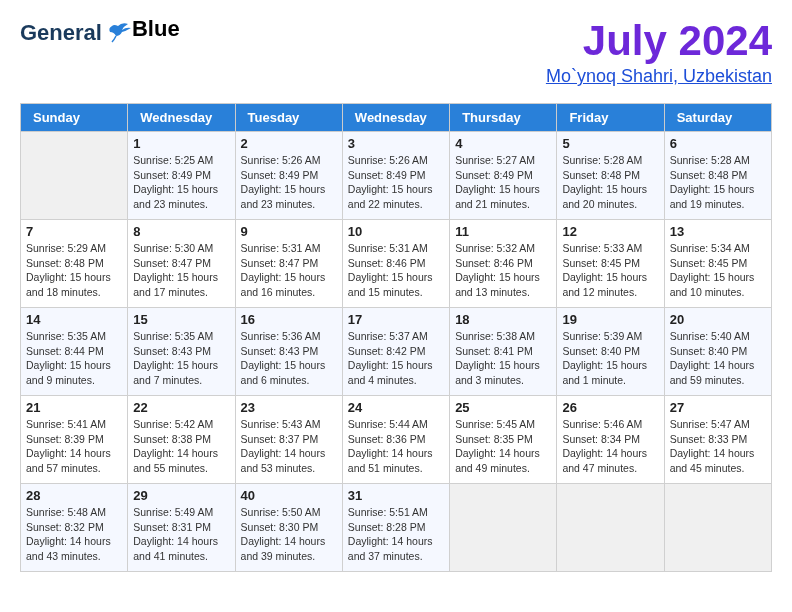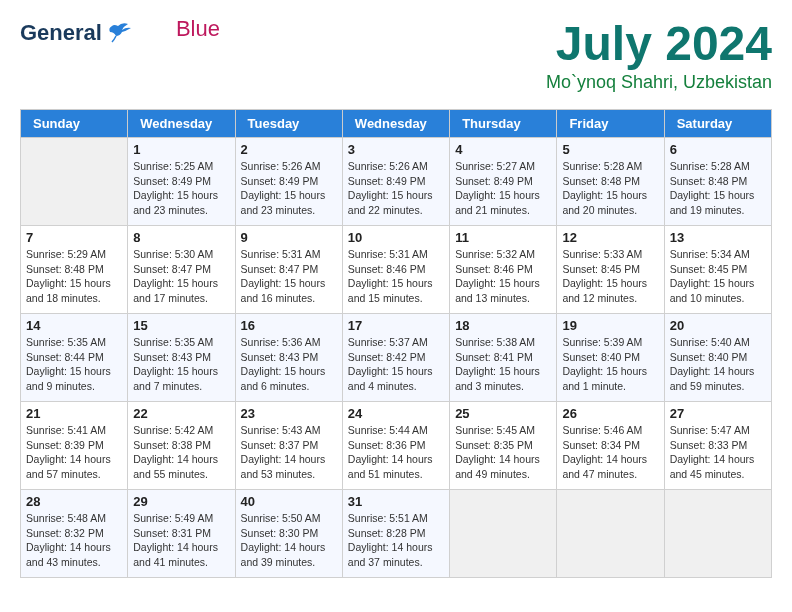--- a/index.html
+++ b/index.html
@@ -22,29 +22,30 @@
       align-items: flex-start;
     }
     .logo-line {
       display: flex;
       align-items: center;
     }
     .title-section {
       text-align: right;
     }
     .month-title {
-      font-size: 48px;
+      font-size: 42px;
       font-weight: bold;
-      color: #0f766e;
+      color: #6d28d9;
       line-height: 1;
     }
     .location-title {
       font-size: 18px;
-      color: #15803d;
+      color: #1d4ed8;
       margin-top: 4px;
+      text-decoration: underline;
     }
     .calendar {
       width: 100%;
       border-collapse: collapse;
       font-size: 11px;
     }
     .calendar th {
       background: #2980d9;
       color: #fff;
       padding: 6px 12px;
@@ -87,21 +88,21 @@
 
 <div class="header">
   <div class="logo">
     <div class="logo-line">
       <span style="font-size:22px;font-weight:bold;color:#1a3a5c;">General</span>
       <svg width="28" height="22" viewBox="0 0 28 22" style="margin-left:2px;">
         <path d="M14 4 Q18 0 24 2 Q20 4 18 8 Q22 5 27 6 Q22 9 18 10 Q16 14 12 14 Q10 10 6 10 Q4 6 8 4 Q10 2 14 4Z" fill="#2980d9"></path>
         <path d="M12 14 Q10 18 8 20" stroke="#2980d9" stroke-width="1.5" fill="none"></path>
       </svg>
     </div>
-    <span style="font-size:22px;font-weight:normal;color:#be185d;margin-top:-4px;margin-left:44px;">Blue</span>
+    <span style="font-size:22px;font-weight:bold;color:#000000;margin-top:-4px;">Blue</span>
   </div>
   <div class="title-section">
     <div class="month-title">July 2024</div>
     <div class="location-title">Mo`ynoq Shahri, Uzbekistan</div>
   </div>
 </div>
 
 <table class="calendar">
   <thead>
     <tr>

